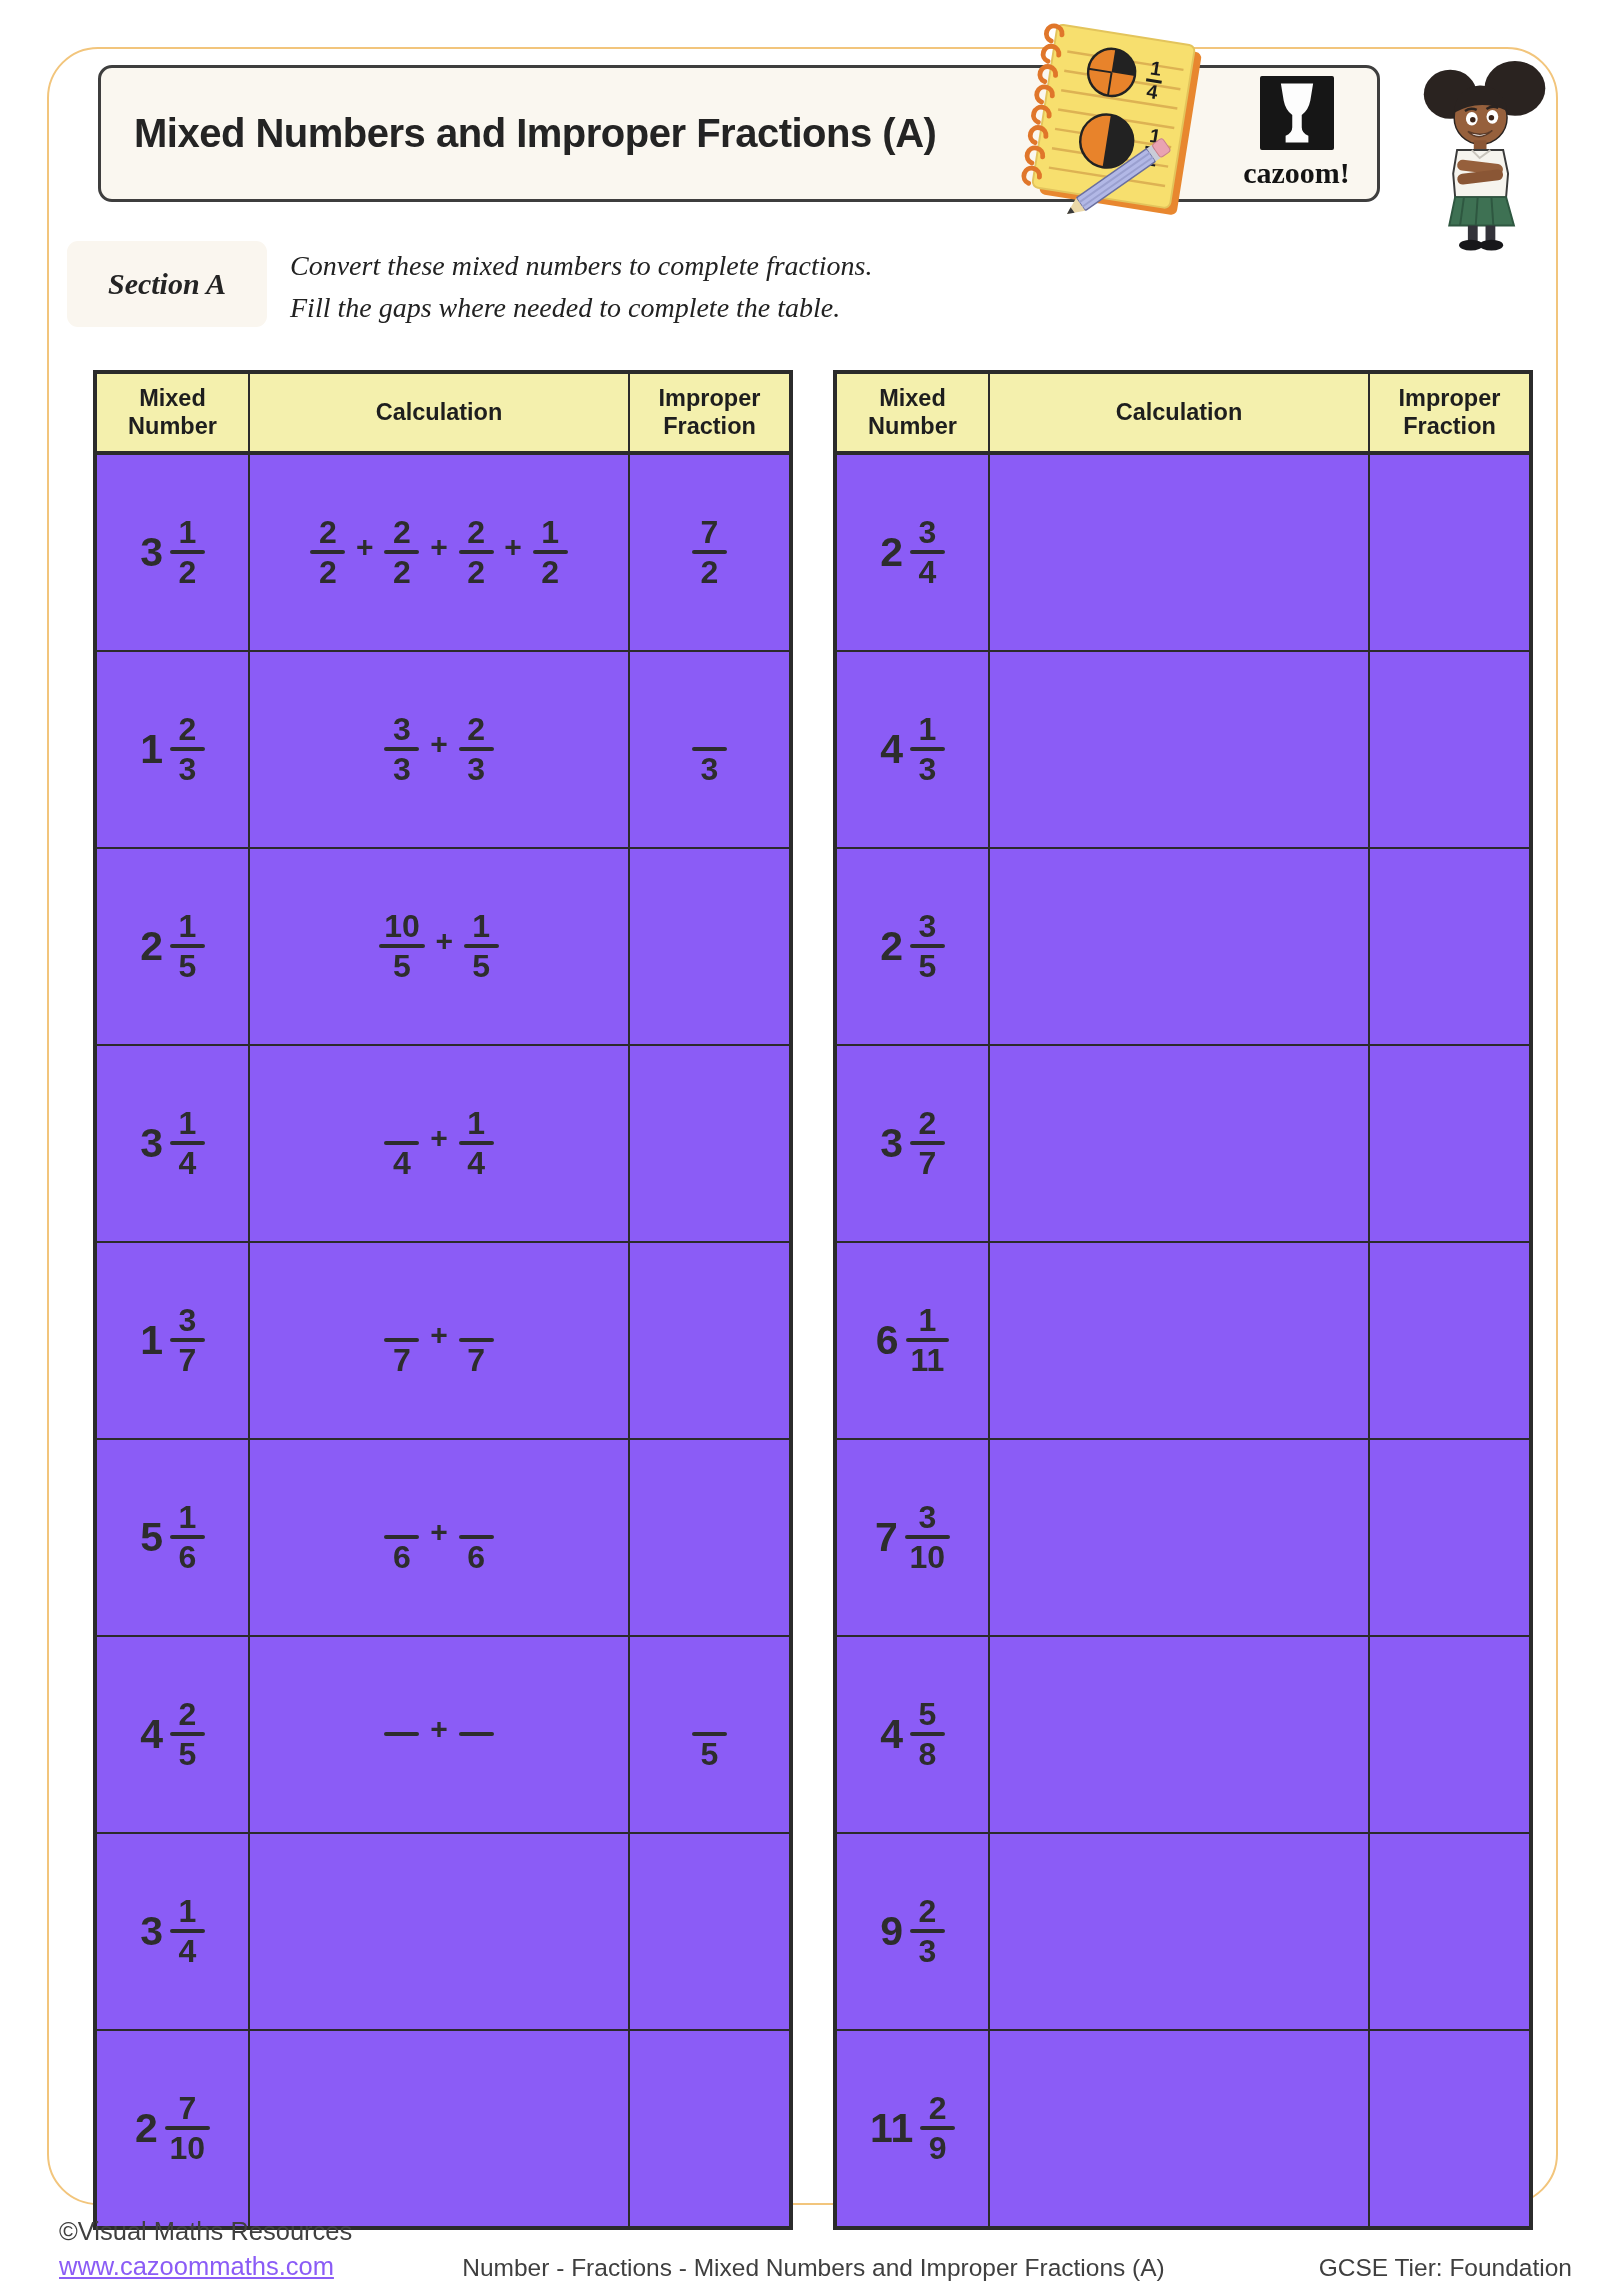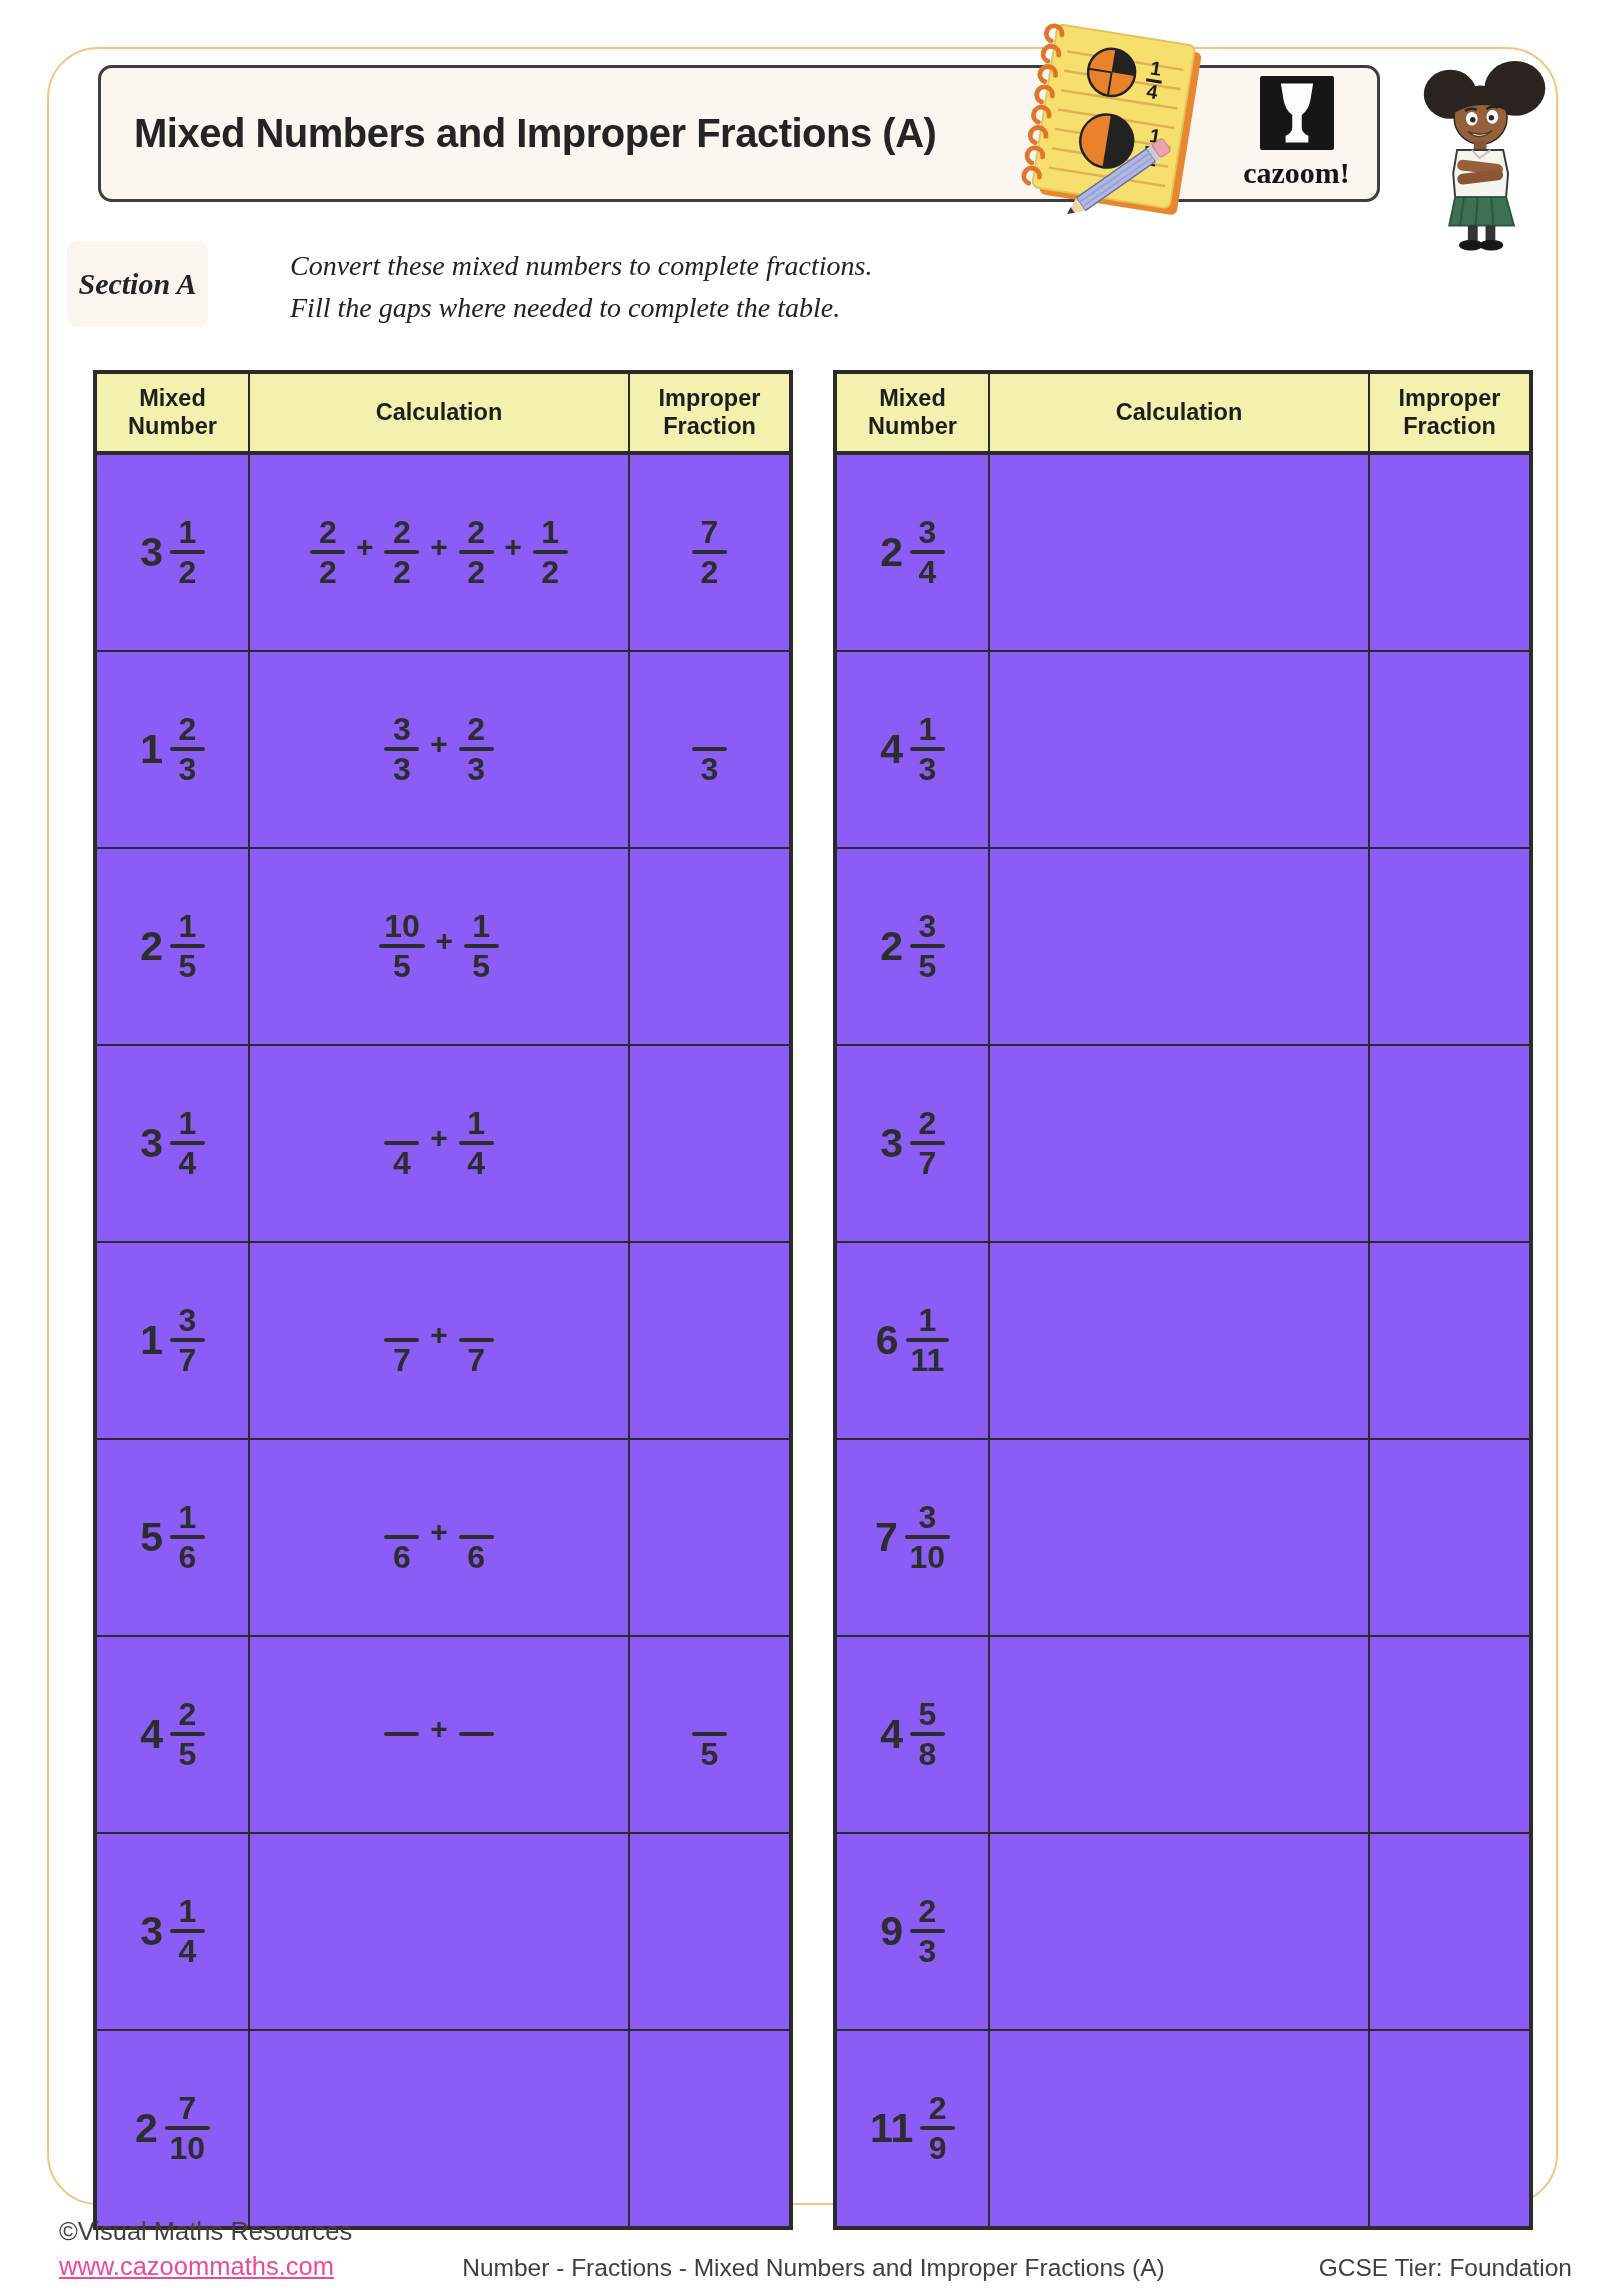--- a/index.html
+++ b/index.html
@@ -15,21 +15,21 @@
         background:#FAF7F0;border:3.9px solid #3E3E3E;border-radius:14px;
         display:flex;align-items:center;box-sizing:border-box;padding-left:33px;z-index:1;}
   #page-title{font-size:40px;font-weight:bold;color:#242424;letter-spacing:-0.5px;}
 
   #notepad{position:absolute;left:1014px;top:21.6px;width:196px;height:201px;z-index:3;}
   #logo-block{position:absolute;left:1223px;top:76px;width:147px;text-align:center;z-index:2;}
   #logo-text{font-family:"Liberation Serif", serif;font-weight:bold;font-size:30px;color:#141414;margin-top:2px;}
   #girl{position:absolute;left:1413px;top:57px;width:147px;height:196px;z-index:2;}
 
   
-  #section-label{position:absolute;left:67px;top:241px;width:141px;height:86px;background:#FAF6EF;
+  #section-label{position:absolute;left:67px;top:241px;width:200px;height:86px;background:#FAF6EF;
         border-radius:11px;display:flex;align-items:center;justify-content:center;}
   #section-label span{font-family:"Liberation Serif", serif;font-style:italic;font-weight:bold;
         font-size:30px;color:#242424;}
   #instructions{position:absolute;left:290px;top:245px;font-family:"Liberation Serif", serif;
         font-style:italic;font-size:28px;color:#222222;line-height:1.5;}
 
   
   .table-wrap{position:absolute;top:370px;}
   #left-table-wrap{left:93px;} #right-table-wrap{left:833px;}
   table.wtable{border-collapse:collapse;table-layout:fixed;background:#8b5cf6;border:4.9px solid #2B2B2B;}
@@ -43,21 +43,21 @@
   .frac{display:inline-flex;flex-direction:column;align-items:center;vertical-align:middle;}
   .fnum,.fden{font-size:32px;font-weight:bold;color:#2d2d2d;line-height:1;min-height:36px;
         display:flex;align-items:center;justify-content:center;padding:0 4.9px;min-width:27.4px;box-sizing:border-box;}
   .fbar{align-self:stretch;height:3.9px;background:#2d2d2d;border-radius:2px;min-width:35px;}
   .mixed{display:inline-flex;align-items:center;gap:6.9px;}
   .whole{font-size:41px;font-weight:bold;color:#2d2d2d;line-height:1;}
   .plus{font-size:30px;font-weight:bold;color:#2d2d2d;margin:0 10.8px;}
 
   
   #footer-copyright{position:absolute;left:59px;top:2217px;font-size:25.5px;color:#3F3F3F;}
-  #footer-website{position:absolute;left:59px;top:2252px;font-size:25.5px;color:#ec4899;
+  #footer-website{position:absolute;left:59px;top:2252px;font-size:25.5px;color:#8b5cf6;
         text-decoration:underline;cursor:pointer;}
   #footer-center{position:absolute;left:392px;top:2254px;width:843px;text-align:center;
         font-size:24.5px;color:#3F3F3F;}
   #footer-tier{position:absolute;right:49px;top:2254px;font-size:24.5px;color:#3F3F3F;}
 </style>
 </head>
 <body>
 
 <div id="page">
 

